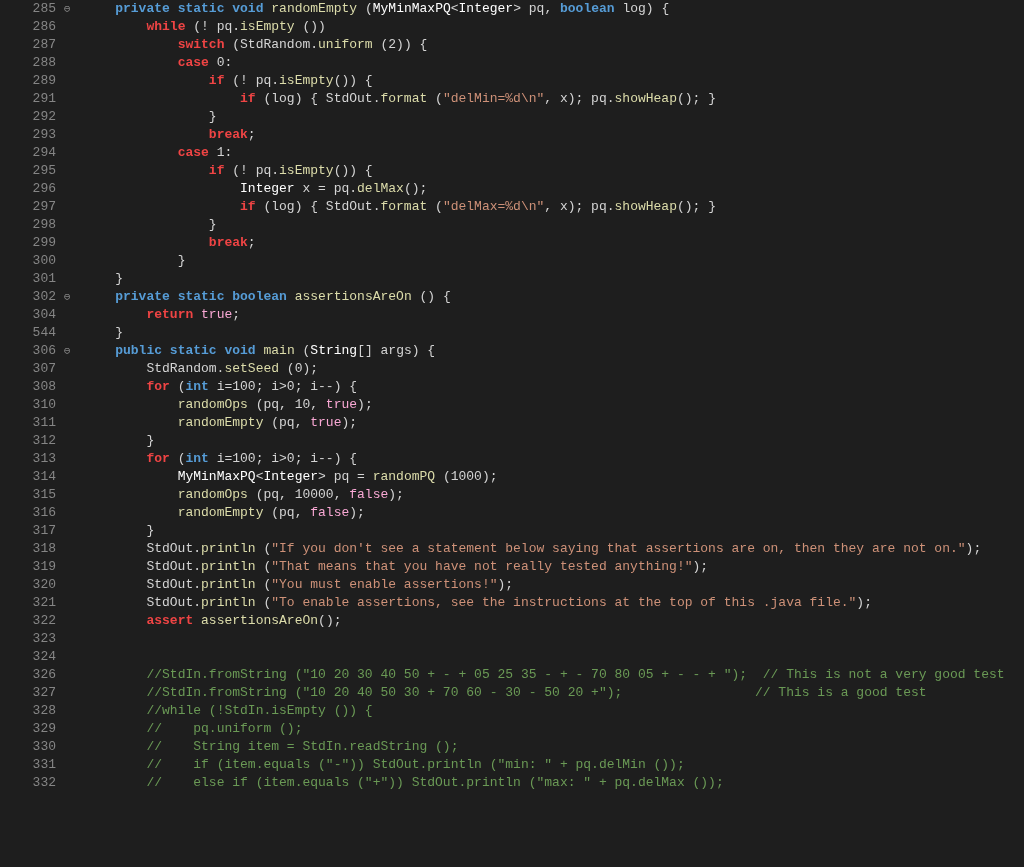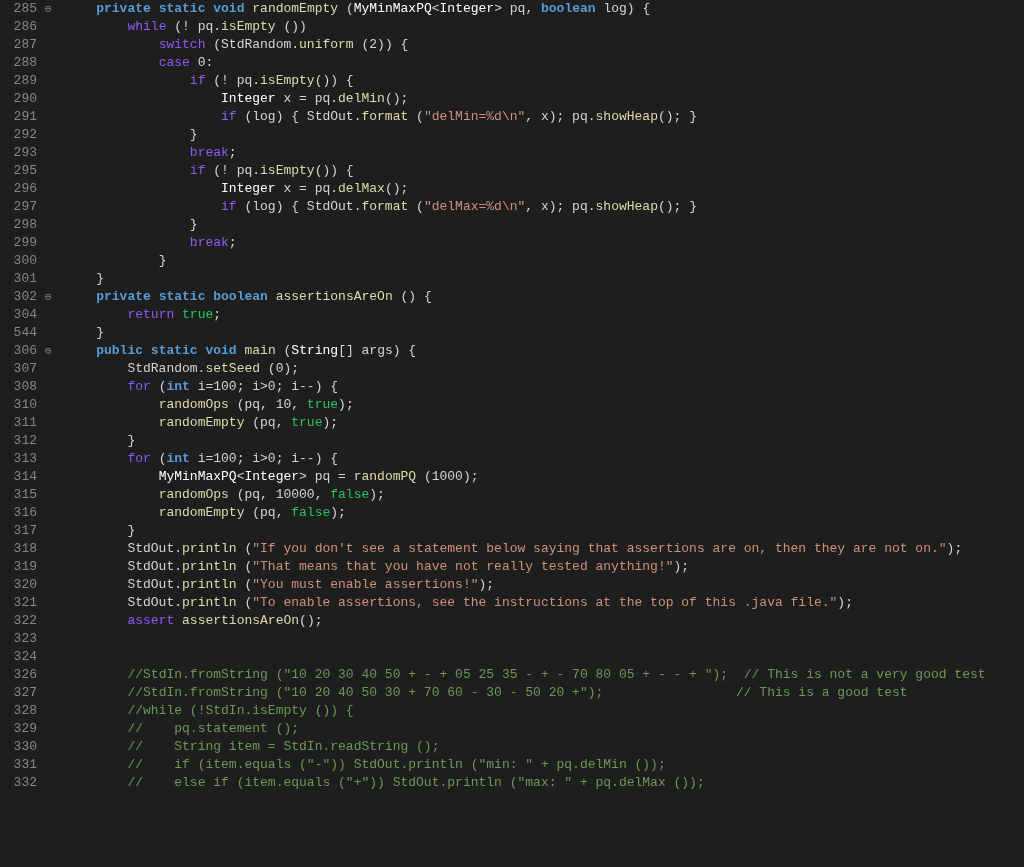--- a/index.html
+++ b/index.html
@@ -19,20 +19,21 @@
       height: 867px;
       overflow: hidden;
       background-color: #1e1e1e;
     }
     .code-line {
       display: flex;
       align-items: flex-start;
       min-height: 18px;
       line-height: 18px;
       white-space: pre;
+      margin-left: 19px;
     }
     .line-number {
       min-width: 45px;
       text-align: right;
       padding-right: 8px;
       color: #858585;
       user-select: none;
       font-size: 13px;
     }
     .line-gutter {
@@ -40,42 +41,42 @@
       color: #858585;
       font-size: 11px;
       padding-right: 4px;
     }
     .line-content {
       flex: 1;
       padding-left: 4px;
     }
     
     .kw { color: #569cd6; font-weight: bold; } 
-    .kw2 { color: #8b5cf6; } 
+    .kw2 { color: #ef4444; font-weight: bold; } 
     .fn { color: #dcdcaa; } 
     .str { color: #ce9178; } 
     .comment { color: #6a9955; } 
     .plain { color: #d4d4d4; }
-    .bool { color: #22c55e; }
+    .bool { color: #f9a8d4; }
     .class-name { color: #ffffff; }
   </style>
 </head>
 <body>
 
 <div class="code-container">
   <div id="code-lines">
       <div class="code-line"><span class="line-number">285</span><span class="line-gutter">⊖</span><span class="line-content"><span class="plain">    </span><span class="kw">private</span><span class="plain"> </span><span class="kw">static</span><span class="plain"> </span><span class="kw">void</span><span class="plain"> </span><span class="fn">randomEmpty</span><span class="plain"> (</span><span class="class-name">MyMinMaxPQ</span><span class="plain">&lt;</span><span class="class-name">Integer</span><span class="plain">&gt; pq, </span><span class="kw">boolean</span><span class="plain"> log) {</span></span></div>
       <div class="code-line"><span class="line-number">286</span><span class="line-gutter"> </span><span class="line-content"><span class="plain">        </span><span class="kw2">while</span><span class="plain"> (! pq.</span><span class="fn">isEmpty</span><span class="plain"> ())</span></span></div>
       <div class="code-line"><span class="line-number">287</span><span class="line-gutter"> </span><span class="line-content"><span class="plain">            </span><span class="kw2">switch</span><span class="plain"> (StdRandom.</span><span class="fn">uniform</span><span class="plain"> (2)) {</span></span></div>
       <div class="code-line"><span class="line-number">288</span><span class="line-gutter"> </span><span class="line-content"><span class="plain">            </span><span class="kw2">case</span><span class="plain"> 0:</span></span></div>
       <div class="code-line"><span class="line-number">289</span><span class="line-gutter"> </span><span class="line-content"><span class="plain">                </span><span class="kw2">if</span><span class="plain"> (! pq.</span><span class="fn">isEmpty</span><span class="plain">()) {</span></span></div>
-      <div class="code-line"><span class="line-number">290</span><span class="line-gutter"> </span><span class="line-content"><span class="plain">                    </span><span class="class-name">Integer</span><span class="plain"> x = pq.</span><span class="fn">delMin</span><span class="plain">();</span></span></div>
       <div class="code-line"><span class="line-number">291</span><span class="line-gutter"> </span><span class="line-content"><span class="plain">                    </span><span class="kw2">if</span><span class="plain"> (log) { StdOut.</span><span class="fn">format</span><span class="plain"> (</span><span class="str">"delMin=%d\n"</span><span class="plain">, x); pq.</span><span class="fn">showHeap</span><span class="plain">(); }</span></span></div>
       <div class="code-line"><span class="line-number">292</span><span class="line-gutter"> </span><span class="line-content"><span class="plain">                </span><span class="plain">}</span></span></div>
       <div class="code-line"><span class="line-number">293</span><span class="line-gutter"> </span><span class="line-content"><span class="plain">                </span><span class="kw2">break</span><span class="plain">;</span></span></div>
+      <div class="code-line"><span class="line-number">294</span><span class="line-gutter"> </span><span class="line-content"><span class="plain">            </span><span class="kw2">case</span><span class="plain"> 1:</span></span></div>
       <div class="code-line"><span class="line-number">295</span><span class="line-gutter"> </span><span class="line-content"><span class="plain">                </span><span class="kw2">if</span><span class="plain"> (! pq.</span><span class="fn">isEmpty</span><span class="plain">()) {</span></span></div>
       <div class="code-line"><span class="line-number">296</span><span class="line-gutter"> </span><span class="line-content"><span class="plain">                    </span><span class="class-name">Integer</span><span class="plain"> x = pq.</span><span class="fn">delMax</span><span class="plain">();</span></span></div>
       <div class="code-line"><span class="line-number">297</span><span class="line-gutter"> </span><span class="line-content"><span class="plain">                    </span><span class="kw2">if</span><span class="plain"> (log) { StdOut.</span><span class="fn">format</span><span class="plain"> (</span><span class="str">"delMax=%d\n"</span><span class="plain">, x); pq.</span><span class="fn">showHeap</span><span class="plain">(); }</span></span></div>
       <div class="code-line"><span class="line-number">298</span><span class="line-gutter"> </span><span class="line-content"><span class="plain">                </span><span class="plain">}</span></span></div>
       <div class="code-line"><span class="line-number">299</span><span class="line-gutter"> </span><span class="line-content"><span class="plain">                </span><span class="kw2">break</span><span class="plain">;</span></span></div>
       <div class="code-line"><span class="line-number">300</span><span class="line-gutter"> </span><span class="line-content"><span class="plain">            </span><span class="plain">}</span></span></div>
       <div class="code-line"><span class="line-number">301</span><span class="line-gutter"> </span><span class="line-content"><span class="plain">    }</span></span></div>
       <div class="code-line"><span class="line-number">302</span><span class="line-gutter">⊖</span><span class="line-content"><span class="plain">    </span><span class="kw">private</span><span class="plain"> </span><span class="kw">static</span><span class="plain"> </span><span class="kw">boolean</span><span class="plain"> </span><span class="fn">assertionsAreOn</span><span class="plain"> () {</span></span></div>
       <div class="code-line"><span class="line-number">304</span><span class="line-gutter"> </span><span class="line-content"><span class="plain">        </span><span class="kw2">return</span><span class="plain"> </span><span class="bool">true</span><span class="plain">;</span></span></div>
       <div class="code-line"><span class="line-number">544</span><span class="line-gutter"> </span><span class="line-content"><span class="plain">    }</span></span></div>
@@ -93,18 +94,18 @@
       <div class="code-line"><span class="line-number">318</span><span class="line-gutter"> </span><span class="line-content"><span class="plain">        StdOut.</span><span class="fn">println</span><span class="plain"> (</span><span class="str">"If you don't see a statement below saying that assertions are on, then they are not on."</span><span class="plain">);</span></span></div>
       <div class="code-line"><span class="line-number">319</span><span class="line-gutter"> </span><span class="line-content"><span class="plain">        StdOut.</span><span class="fn">println</span><span class="plain"> (</span><span class="str">"That means that you have not really tested anything!"</span><span class="plain">);</span></span></div>
       <div class="code-line"><span class="line-number">320</span><span class="line-gutter"> </span><span class="line-content"><span class="plain">        StdOut.</span><span class="fn">println</span><span class="plain"> (</span><span class="str">"You must enable assertions!"</span><span class="plain">);</span></span></div>
       <div class="code-line"><span class="line-number">321</span><span class="line-gutter"> </span><span class="line-content"><span class="plain">        StdOut.</span><span class="fn">println</span><span class="plain"> (</span><span class="str">"To enable assertions, see the instructions at the top of this .java file."</span><span class="plain">);</span></span></div>
       <div class="code-line"><span class="line-number">322</span><span class="line-gutter"> </span><span class="line-content"><span class="plain">        </span><span class="kw2">assert</span><span class="plain"> </span><span class="fn">assertionsAreOn</span><span class="plain">();</span></span></div>
       <div class="code-line"><span class="line-number">323</span><span class="line-gutter"> </span><span class="line-content"> </span></div>
       <div class="code-line"><span class="line-number">324</span><span class="line-gutter"> </span><span class="line-content"> </span></div>
       <div class="code-line"><span class="line-number">326</span><span class="line-gutter"> </span><span class="line-content"><span class="plain">        </span><span class="comment">//StdIn.fromString ("10 20 30 40 50 + - + 05 25 35 - + - 70 80 05 + - - + ");  // This is not a very good test</span></span></div>
       <div class="code-line"><span class="line-number">327</span><span class="line-gutter"> </span><span class="line-content"><span class="plain">        </span><span class="comment">//StdIn.fromString ("10 20 40 50 30 + 70 60 - 30 - 50 20 +");                 // This is a good test</span></span></div>
       <div class="code-line"><span class="line-number">328</span><span class="line-gutter"> </span><span class="line-content"><span class="plain">        </span><span class="comment">//while (!StdIn.isEmpty ()) {</span></span></div>
-      <div class="code-line"><span class="line-number">329</span><span class="line-gutter"> </span><span class="line-content"><span class="plain">        </span><span class="comment">//    pq.statement ();</span></span></div>
+      <div class="code-line"><span class="line-number">329</span><span class="line-gutter"> </span><span class="line-content"><span class="plain">        </span><span class="comment">//    pq.uniform ();</span></span></div>
       <div class="code-line"><span class="line-number">330</span><span class="line-gutter"> </span><span class="line-content"><span class="plain">        </span><span class="comment">//    String item = StdIn.readString ();</span></span></div>
       <div class="code-line"><span class="line-number">331</span><span class="line-gutter"> </span><span class="line-content"><span class="plain">        </span><span class="comment">//    if (item.equals ("-")) StdOut.println ("min: " + pq.delMin ());</span></span></div>
       <div class="code-line"><span class="line-number">332</span><span class="line-gutter"> </span><span class="line-content"><span class="plain">        </span><span class="comment">//    else if (item.equals ("+")) StdOut.println ("max: " + pq.delMax ());</span></span></div>
     </div>
 </div>
 
 </body></html>

